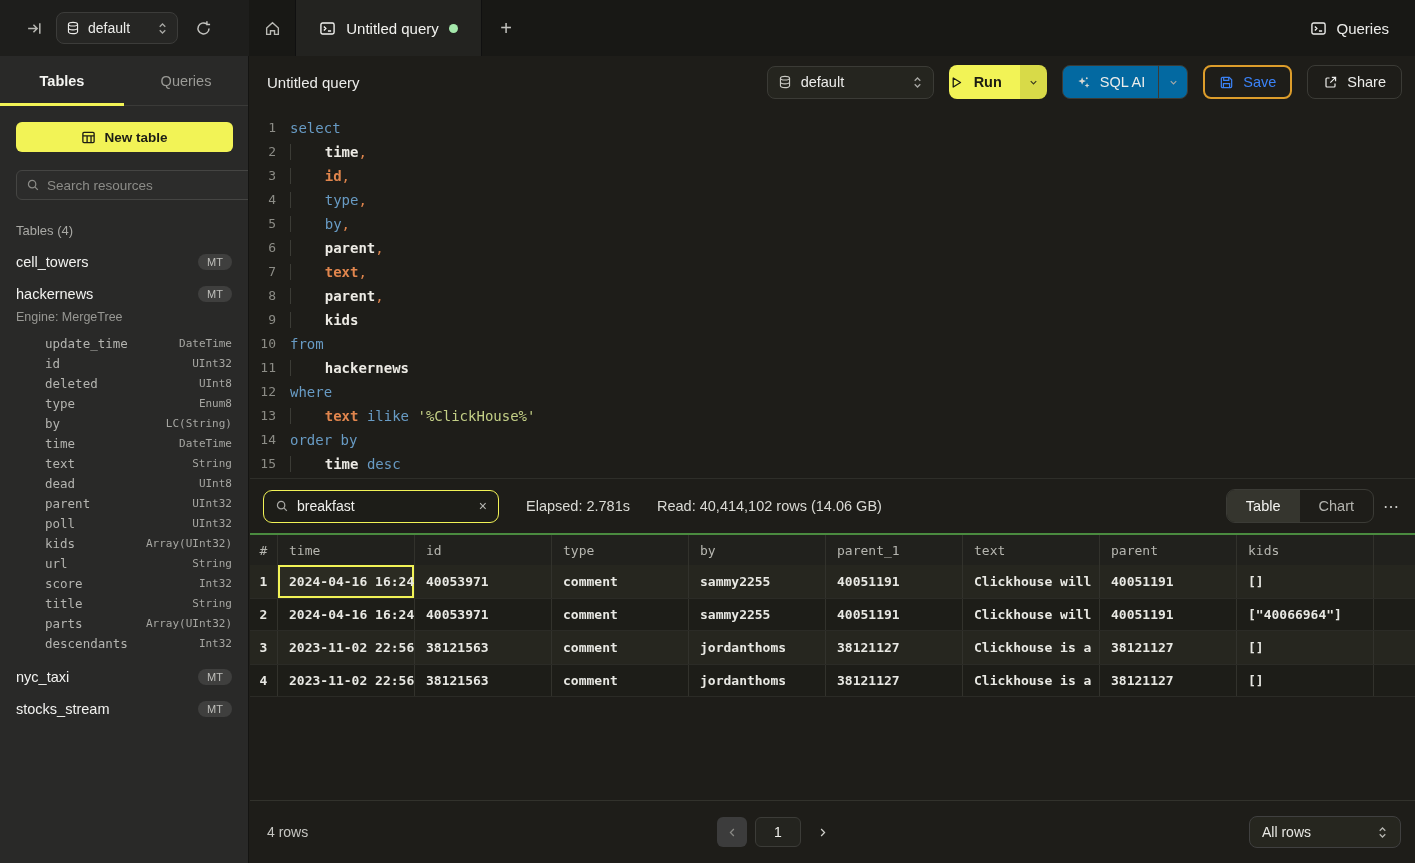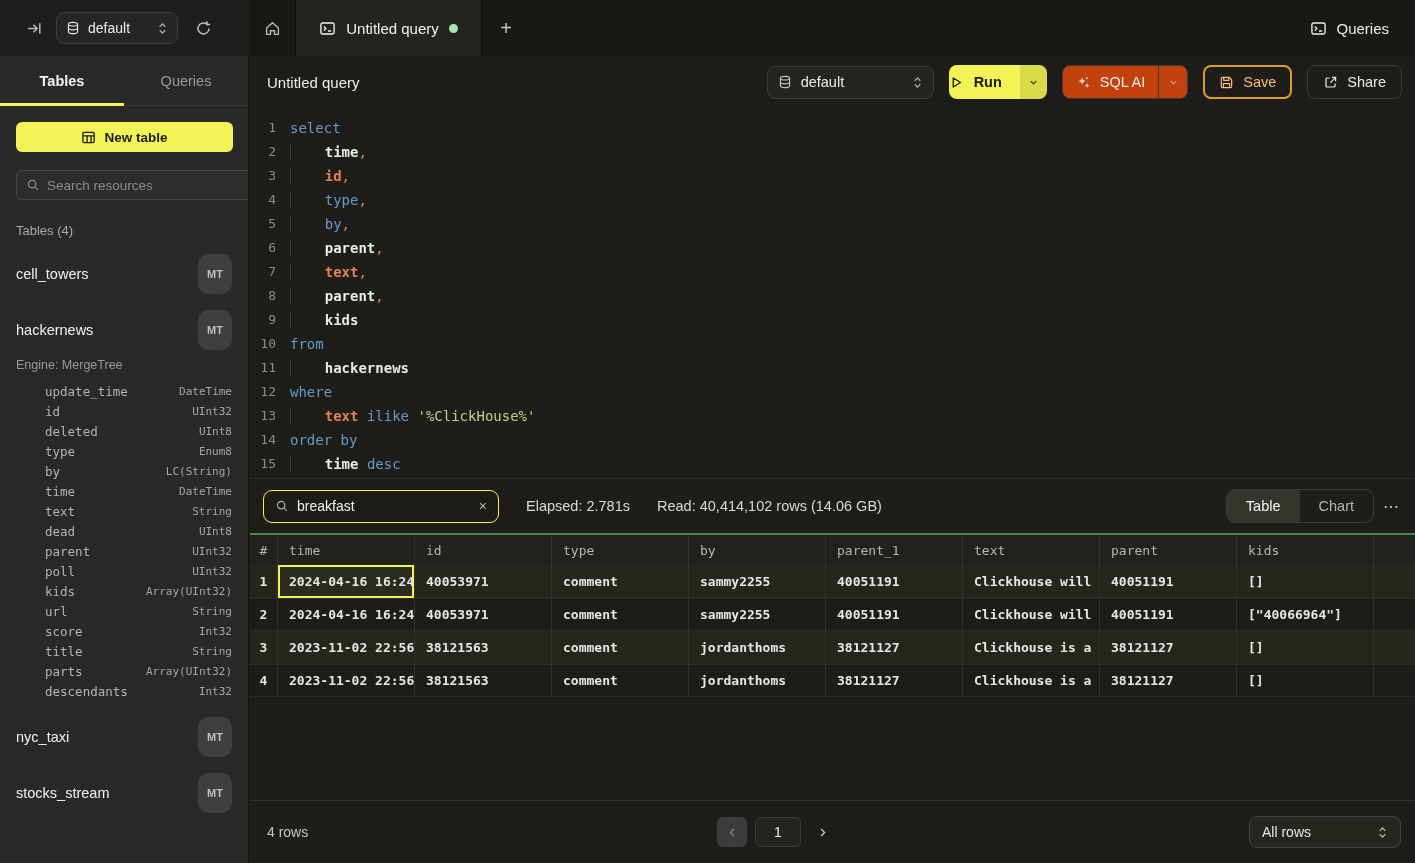--- a/index.html
+++ b/index.html
@@ -31,42 +31,42 @@
   .side-tabs .underline { position:absolute; left:0; bottom:-1px; width:124px; height:3px; background:#f2f356; }
   .side-scroll { flex:1; overflow:hidden; padding:16px 16px 0 16px; }
   .new-table-btn { width:217px; height:30px; background:#f2f356; color:#1d1d15; border:none; border-radius:6px;
     font-size:13.5px; font-weight:700; display:flex; align-items:center; justify-content:center; gap:8px; cursor:pointer; font-family:inherit; }
   .side-search { margin-top:18px; width:260px; height:30px; background:#2c2c2b; border:1px solid #454543; border-radius:6px; display:flex; align-items:center; padding:0 9px; gap:7px; }
   .side-search input { background:transparent; border:none; outline:none; color:#e8e8e4; font-size:13.5px; width:100%; font-family:inherit; }
   .side-search input::placeholder { color:#8c8c88; }
   .side-section { margin-top:23px; font-size:13px; color:#a9a9a5; }
   .tbl-item { display:flex; align-items:center; margin-top:16px; cursor:pointer; }
   .tbl-name { font-size:14.5px; font-weight:500; color:#f2f2f0; flex:1; }
-  .mt-badge { background:#3f3f3e; color:#bfbfbb; font-size:11px; font-weight:700; border-radius:10px; padding:14px 9px; }
+  .mt-badge { background:#3f3f3e; color:#bfbfbb; font-size:11px; font-weight:400; border-radius:10px; padding:2px 9px; }
   .tbl-engine { margin-top:8px; font-size:12.5px; color:#989894; }
   .cols-list { margin-top:9px;margin-left:29px; }
   .col-row { display:flex; height:20px; align-items:center; }
   .col-name { flex:1; font-size:12.5px; color:#b4b4b0; font-family:"DejaVu Sans Mono", monospace; }
   .col-type { font-size:11px; color:#a6a6a2; font-family:"DejaVu Sans Mono", monospace; }
 
   
   .main { position:fixed; left:250px; top:56px; width:1165px; height:807px; display:flex; flex-direction:column; background:#1e1d19; }
 
   .query-header { height:52px; flex:none; display:flex; align-items:center; padding:0 13px 0 17px; }
   .qh-title { font-size:15px; color:#ececea; }
   .qh-actions { margin-left:auto; display:flex; align-items:center; gap:15px; }
   .qh-db { height:33px; width:167px; background:#25251f; border:1px solid #3b3b36; border-radius:8px; display:flex; align-items:center; padding:0 10px; gap:9px; font-size:14.5px; cursor:pointer; }
   .qh-db .lbl { flex:1; }
   .run-btn { height:34px; display:flex; align-items:stretch; border-radius:8px; overflow:hidden; cursor:pointer; }
   .run-main { background:#f2f356; color:#1c1c12; display:flex; align-items:center; gap:10px; padding:0 18px 0 0; font-size:14.5px; font-weight:700; }
   .run-caret { background:#d8da48; width:27px; display:flex; align-items:center; justify-content:center; color:#3c3c20; }
-  .sqlai-btn { height:34px; background:#c2410c; border:1px solid #3b3b36; border-radius:8px; display:flex; align-items:flex-start; cursor:pointer; color:#ececea; }
+  .sqlai-btn { height:34px; background:#0369a1; border:1px solid #3b3b36; border-radius:8px; display:flex; align-items:flex-start; cursor:pointer; color:#ececea; }
   .sqlai-main { display:flex; align-items:center; gap:9px; padding:0 13px; font-size:14.5px; border-right:1px solid #3b3b36; height:100%; }
   .sqlai-caret { width:28px; display:flex; align-items:center; justify-content:center; color:#aaaaa6; height:100%; }
-  .save-btn { height:34px; background:transparent; border:2px solid #dd9d2b; border-radius:8px; color:#fdba74; display:flex; align-items:center; gap:9px; padding:0 14px; font-size:14.5px; cursor:pointer; font-family:inherit; }
+  .save-btn { height:34px; background:transparent; border:2px solid #dd9d2b; border-radius:8px; color:#3b82f6; display:flex; align-items:center; gap:9px; padding:0 14px; font-size:14.5px; cursor:pointer; font-family:inherit; }
   .share-btn { height:34px; background:transparent; border:1px solid #3b3b36; border-radius:8px; color:#ececea; display:flex; align-items:center; gap:9px; padding:0 15px; font-size:14.5px; cursor:pointer; font-family:inherit; }
 
   
   .editor { height:370px; flex:none; padding-top:8px; overflow:hidden; font-family:"DejaVu Sans Mono", monospace; font-size:14px; }
   .ed-line { display:flex; height:24px; line-height:24px; white-space:pre; }
   .ed-ln { width:26px; text-align:right; color:#8c8c86; font-size:13px; flex:none; }
   .ed-code { margin-left:14px; }
   .guide { border-left:1px solid #3c3c36; }
   .tok-kw  { color:#689bc4; }
   .tok-col { color:#eceae4; font-weight:600; }

